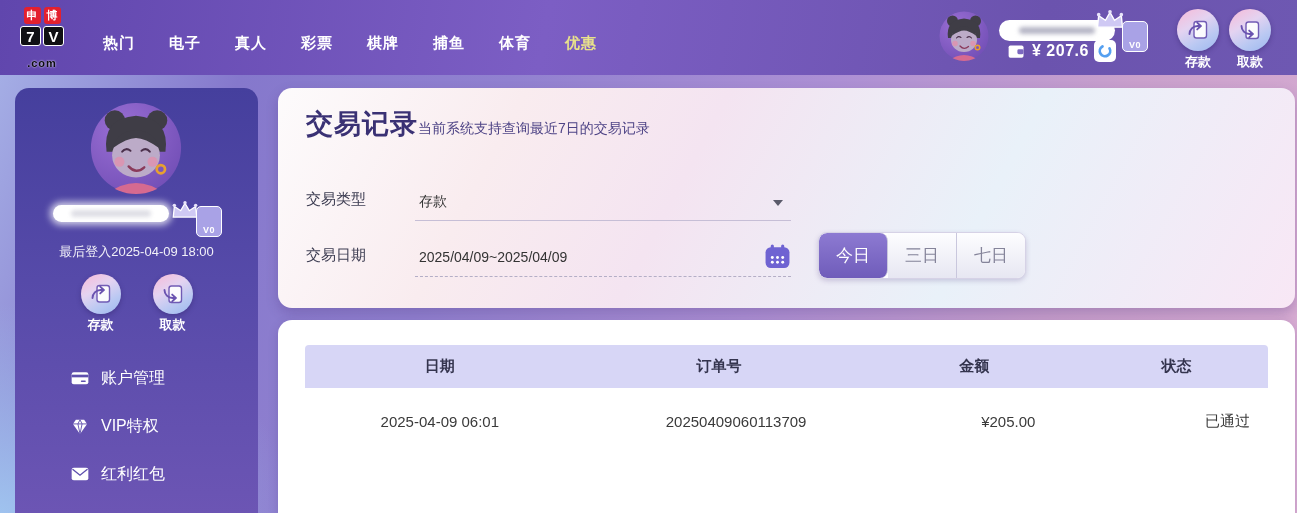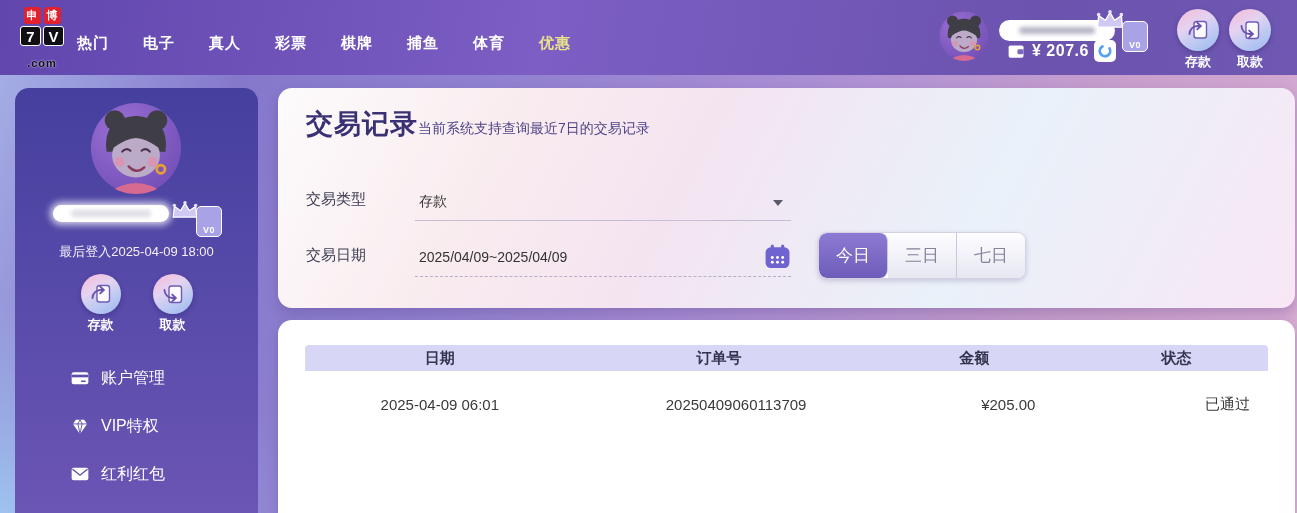--- a/index.html
+++ b/index.html
@@ -13,21 +13,21 @@
   }
   
   .navbar { position:absolute; left:0; top:0; width:1297px; height:75px;
     background:linear-gradient(100deg,#6046ad 0%,#7c5ec4 42%,#6b53ae 80%,#6e58b2 100%); }
   .logo { position:absolute; left:12px; top:7px; width:60px; display:flex; flex-direction:column; align-items:center; cursor:pointer; }
   .logo-row1 { display:flex; gap:3px; }
   .red-sq { width:17px; height:17px; background:#e3202e; border-radius:3px; color:#fff; font-size:11px; font-weight:bold; display:flex; align-items:center; justify-content:center; }
   .logo-row2 { display:flex; gap:2px; margin-top:2px; }
   .blk-sq { width:21px; height:20px; background:#101014; border:1px solid #fff; border-radius:3px; color:#fff; font-size:15px; font-weight:bold; display:flex; align-items:center; justify-content:center; }
   .logo-com { font-size:11px; font-weight:bold; color:#0c0c10; text-shadow:0 0 2px #fff; margin-top:11px; letter-spacing:1px; }
-  .nav-links { position:absolute; left:60px; top:0; height:86px; display:flex; align-items:center; }
+  .nav-links { position:absolute; left:86px; top:0; height:86px; display:flex; align-items:center; }
   .nav-item { padding:0 17px; color:#ffffff; font-size:15px; font-weight:bold; cursor:pointer; letter-spacing:1px; }
   .nav-item.active { color:#e9e28b; }
   
   .avatar-top { position:absolute; left:939px; top:11px; width:50px; height:50px; border-radius:50%; overflow:hidden; cursor:pointer; }
   .user-pill { position:absolute; left:999px; top:20px; width:116px; height:21px; background:#fff; border-radius:11px; display:flex; align-items:center; justify-content:center; cursor:pointer; }
   .pill-smudge { width:76px; height:7px; border-radius:4px; background:#b5b5c5; filter:blur(2px); }
   .crown-top { position:absolute; left:1093px; top:9px; width:34px; }
   .vip-badge { position:absolute; background:#a9a2e6; border:1.5px solid #fff; border-radius:5px; color:#fff; font-size:9px; font-weight:bold; padding:18px 6px 1px 6px; letter-spacing:.5px; }
   .vip-badge.top { left:1122px; top:21px; }
   .balance-row { position:absolute; left:1006px; top:40px; display:flex; align-items:center; gap:5px; }
@@ -75,21 +75,21 @@
   .chevron-down { position:absolute; right:8px; top:16px; width:0; height:0; border-left:5px solid transparent; border-right:5px solid transparent; border-top:6px solid #5a5a6a; }
   .calendar-btn { position:absolute; right:0px; top:3px; width:27px; height:27px; cursor:pointer; }
   .range-group { position:absolute; left:540px; top:144px; width:208px; height:47px; display:flex; border-radius:9px; overflow:hidden; box-shadow:0 2px 5px rgba(90,70,140,.25); border:1px solid #d6d2e6; background:#fff; }
   .range-btn { flex:1; display:flex; align-items:center; justify-content:center; font-size:17px; cursor:pointer;
     background:linear-gradient(180deg,#fdfdff 0%,#e7e7f2 100%); color:#85849a; border-right:1px solid #c9c7dd; }
   .range-btn:last-child { border-right:none; }
   .range-btn.active { background:linear-gradient(180deg,#8d7ad2 0%,#6f5cba 100%); color:#fff; border-radius:8px; }
   
   .table-card { position:absolute; left:278px; top:320px; width:1017px; height:193px; background:#fff; border-radius:14px 14px 0 0; box-shadow:0 3px 10px rgba(80,55,130,.25); }
   .tx-table { position:absolute; left:27px; top:25px; width:963px; }
-  .t-header { display:grid; grid-template-columns:28% 30% 23% 19%; height:26px; background:#d7d6f6; border-radius:4px 4px 0 0; align-items:center; }
+  .t-header { display:grid; grid-template-columns:28% 30% 23% 19%; height:43px; background:#d7d6f6; border-radius:4px 4px 0 0; align-items:center; }
   .t-header > div { text-align:center; font-size:15px; font-weight:bold; color:#34344e; }
   .t-row { display:grid; grid-template-columns:28% 30% 23% 19%; height:66px; align-items:center; background:#fff;gap:17px; }
   .t-row > div { text-align:center; font-size:15px; color:#3a3a3a; }
 </style>
 </head>
 <body>
 
 <div class="navbar">
   <div class="logo">
     <div class="logo-row1">

